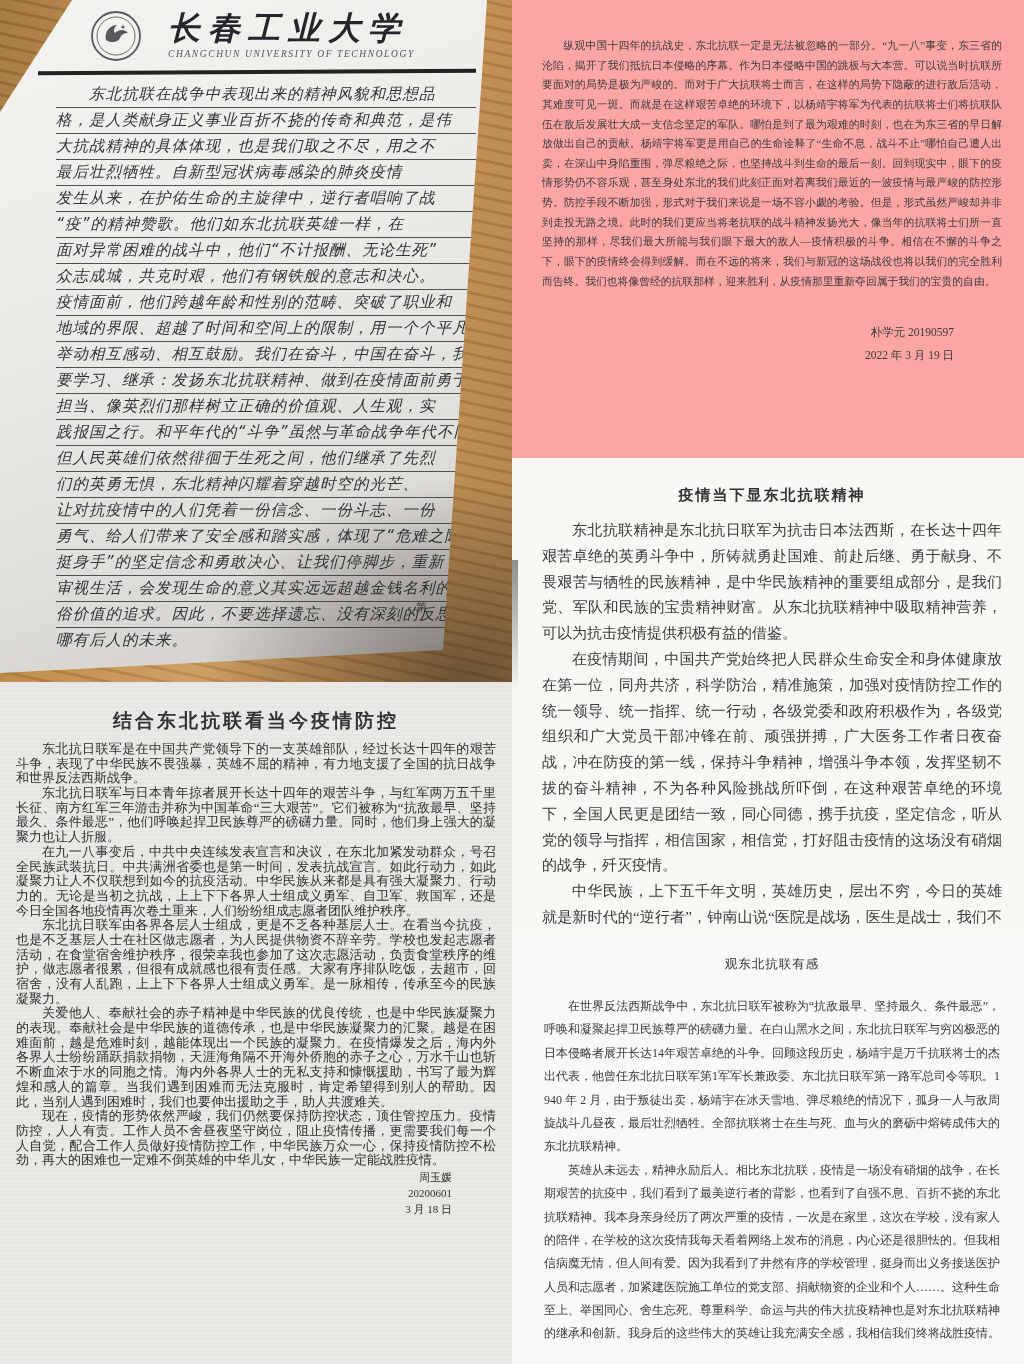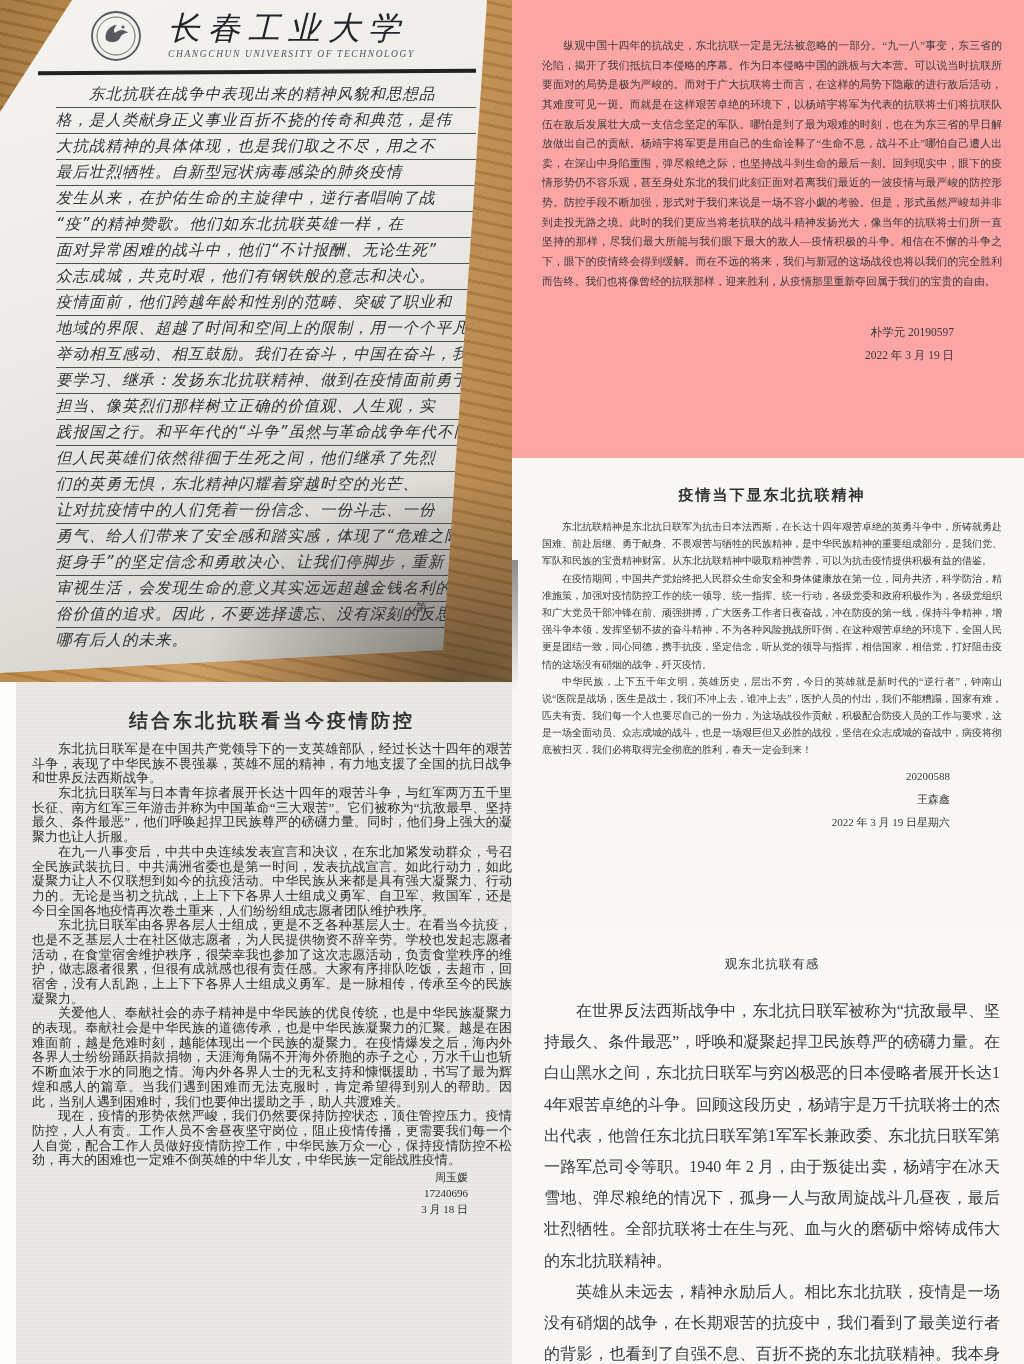--- a/index.html
+++ b/index.html
@@ -21,21 +21,21 @@
   .paper {
     position:absolute; inset:0;
     background:linear-gradient(160deg,#f4f3f0 0%,#ecebe7 40%,#e0ded9 70%,#ccc9c3 100%);
     clip-path:polygon(72px 0, 487px 0, 443px 650px, 0 673px, 0 112px);
     padding:8px 36px 0 56px; box-sizing:border-box;
   }
   .letterhead { display:flex; align-items:flex-start; margin-left:34px; height:58px; }
   .seal { width:52px; height:52px; flex:0 0 auto; margin-top:2px; opacity:.85; }
   .uni { margin-left:26px; }
   .uni-cn {
-    font-size:32px; font-weight:normal; color:#23252a; letter-spacing:8px;
+    font-size:32px; font-weight:bold; color:#23252a; letter-spacing:8px;
     font-style:italic; line-height:40px; white-space:nowrap;
   }
   .uni-en { font-size:9.5px; letter-spacing:1.6px; color:#4c5660; white-space:nowrap; margin-top:1px;font-style:italic; }
   .head-rule { height:4px; background:#222; margin:4px 0 8px -18px; transform:rotate(-0.3deg); }
   .hw-lines { position:relative; }
   .hw-line {
     height:25px; line-height:24px; font-size:15.5px; white-space:nowrap; overflow:hidden;
     border-bottom:1.5px solid #4d5156; color:#2e3338;
     font-family:"DejaVu Sans",sans-serif; font-style:italic; letter-spacing:1px;
   }
@@ -49,28 +49,28 @@
   
   .doc { position:absolute; box-sizing:border-box; color:#3a3a3a; }
   .doc p { margin:0; text-indent:2em; text-align:justify; word-break:break-all; }
   .doc h2 { margin:0; text-align:center; color:#333; }
   .sig { text-align:right; }
   .doc-tr { left:512px; top:0; width:512px; height:458px; background:#fca5a5; padding:36px 22px 0 30px; }
   .doc-tr p { font-size:10.8px; line-height:1.82; }
   .doc-tr .sig { margin-top:30px; padding-right:48px; font-size:11.5px; line-height:2.0; }
   .doc-mr { left:512px; top:458px; width:512px; height:472px; background:#f8f7f4; padding:28px 22px 0 30px; }
   .doc-mr h2 { font-size:15px; font-weight:bold; letter-spacing:2px; margin-bottom:13px; }
-  .doc-mr p { font-size:10px; line-height:1.72; }
+  .doc-mr p { font-size:15px; line-height:1.72; }
   .doc-mr .sig { margin-top:6px; padding-right:52px; font-size:11px; line-height:2.1; }
   .doc-br { left:512px; top:930px; width:512px; height:434px; background:#f9f8f6; padding:26px 24px 0 32px; }
   .doc-br h2 { font-size:12.5px; font-weight:normal; letter-spacing:1px; margin-bottom:22px; }
-  .doc-br p { font-size:16px; line-height:1.95; }
+  .doc-br p { font-size:12px; line-height:1.95; }
   .doc-br .sig { margin-top:8px; padding-right:44px; font-size:11px; line-height:2.15; }
   .doc-bl { left:0; top:682px; width:512px; height:682px; background:#ebe9e6; padding:26px 16px 0 16px; color:#2f2f2f; }
-  .doc-bl { background-image:repeating-linear-gradient(0deg, rgba(0,0,0,.015) 0 2px, rgba(0,0,0,0) 2px 4px);margin-left:16px; }
+  .doc-bl { background-image:repeating-linear-gradient(0deg, rgba(0,0,0,.015) 0 2px, rgba(0,0,0,0) 2px 4px); }
   .doc-bl h2 { font-size:19px; font-weight:bold; letter-spacing:3px; margin-bottom:8px; }
   .doc-bl p { font-size:13px; line-height:1.13; }
   .doc-bl .sig { margin-top:2px; padding-right:44px; font-size:11px; line-height:1.45; }
   
   .edge-strip-tan {
     position:absolute; left:512px; top:0; width:7px; height:560px; z-index:6;
     background:linear-gradient(to bottom,#c0914f 0%,#c99f61 40%,#ccb archive48 70%,rgba(204,184,148,0) 100%);
   }
   .edge-strip-gray {
     position:absolute; left:512px; top:560px; width:6px; height:132px; z-index:6;
@@ -134,21 +134,21 @@
     <p>东北抗日联军是在中国共产党领导下的一支英雄部队，经过长达十四年的艰苦斗争，表现了中华民族不畏强暴，英雄不屈的精神，有力地支援了全国的抗日战争和世界反法西斯战争。</p>
         <p>东北抗日联军与日本青年掠者展开长达十四年的艰苦斗争，与红军两万五千里长征、南方红军三年游击并称为中国革命“三大艰苦”。它们被称为“抗敌最早、坚持最久、条件最恶”，他们呼唤起捍卫民族尊严的磅礴力量。同时，他们身上强大的凝聚力也让人折服。</p>
         <p>在九一八事变后，中共中央连续发表宣言和决议，在东北加紧发动群众，号召全民族武装抗日。中共满洲省委也是第一时间，发表抗战宣言。如此行动力，如此凝聚力让人不仅联想到如今的抗疫活动。中华民族从来都是具有强大凝聚力、行动力的。无论是当初之抗战，上上下下各界人士组成义勇军、自卫军、救国军，还是今日全国各地疫情再次卷土重来，人们纷纷组成志愿者团队维护秩序。</p>
         <p>东北抗日联军由各界各层人士组成，更是不乏各种基层人士。在看当今抗疫，也是不乏基层人士在社区做志愿者，为人民提供物资不辞辛劳。学校也发起志愿者活动，在食堂宿舍维护秩序，很荣幸我也参加了这次志愿活动，负责食堂秩序的维护，做志愿者很累，但很有成就感也很有责任感。大家有序排队吃饭，去超市，回宿舍，没有人乱跑，上上下下各界人士组成义勇军。是一脉相传，传承至今的民族凝聚力。</p>
         <p>关爱他人、奉献社会的赤子精神是中华民族的优良传统，也是中华民族凝聚力的表现。奉献社会是中华民族的道德传承，也是中华民族凝聚力的汇聚。越是在困难面前，越是危难时刻，越能体现出一个民族的凝聚力。在疫情爆发之后，海内外各界人士纷纷踊跃捐款捐物，天涯海角隔不开海外侨胞的赤子之心，万水千山也斩不断血浓于水的同胞之情。海内外各界人士的无私支持和慷慨援助，书写了最为辉煌和感人的篇章。当我们遇到困难而无法克服时，肯定希望得到别人的帮助。因此，当别人遇到困难时，我们也要伸出援助之手，助人共渡难关。</p>
         <p>现在，疫情的形势依然严峻，我们仍然要保持防控状态，顶住管控压力。疫情防控，人人有责。工作人员不舍昼夜坚守岗位，阻止疫情传播，更需要我们每一个人自觉，配合工作人员做好疫情防控工作，中华民族万众一心，保持疫情防控不松劲，再大的困难也一定难不倒英雄的中华儿女，中华民族一定能战胜疫情。</p>
       </div>
     <div class="sig">
 
     <div>周玉媛</div>
-        <div>17240696</div>
+        <div>20200601</div>
         <div>3 月 18 日</div>
       </div>
   </section>
 
   <section class="doc doc-tr">
     <div>
 
     <p>纵观中国十四年的抗战史，东北抗联一定是无法被忽略的一部分。“九一八”事变，东三省的沦陷，揭开了我们抵抗日本侵略的序幕。作为日本侵略中国的跳板与大本营。可以说当时抗联所要面对的局势是极为严峻的。而对于广大抗联将士而言，在这样的局势下隐蔽的进行敌后活动，其难度可见一斑。而就是在这样艰苦卓绝的环境下，以杨靖宇将军为代表的抗联将士们将抗联队伍在敌后发展壮大成一支信念坚定的军队。哪怕是到了最为艰难的时刻，也在为东三省的早日解放做出自己的贡献。杨靖宇将军更是用自己的生命诠释了“生命不息，战斗不止”哪怕自己遭人出卖，在深山中身陷重围，弹尽粮绝之际，也坚持战斗到生命的最后一刻。回到现实中，眼下的疫情形势仍不容乐观，甚至身处东北的我们此刻正面对着离我们最近的一波疫情与最严峻的防控形势。防控手段不断加强，形式对于我们来说是一场不容小觑的考验。但是，形式虽然严峻却并非到走投无路之境。此时的我们更应当将老抗联的战斗精神发扬光大，像当年的抗联将士们所一直坚持的那样，尽我们最大所能与我们眼下最大的敌人—疫情积极的斗争。相信在不懈的斗争之下，眼下的疫情终会得到缓解。而在不远的将来，我们与新冠的这场战役也将以我们的完全胜利而告终。我们也将像曾经的抗联那样，迎来胜利，从疫情那里重新夺回属于我们的宝贵的自由。</p>
       </div>
     <div class="sig">

